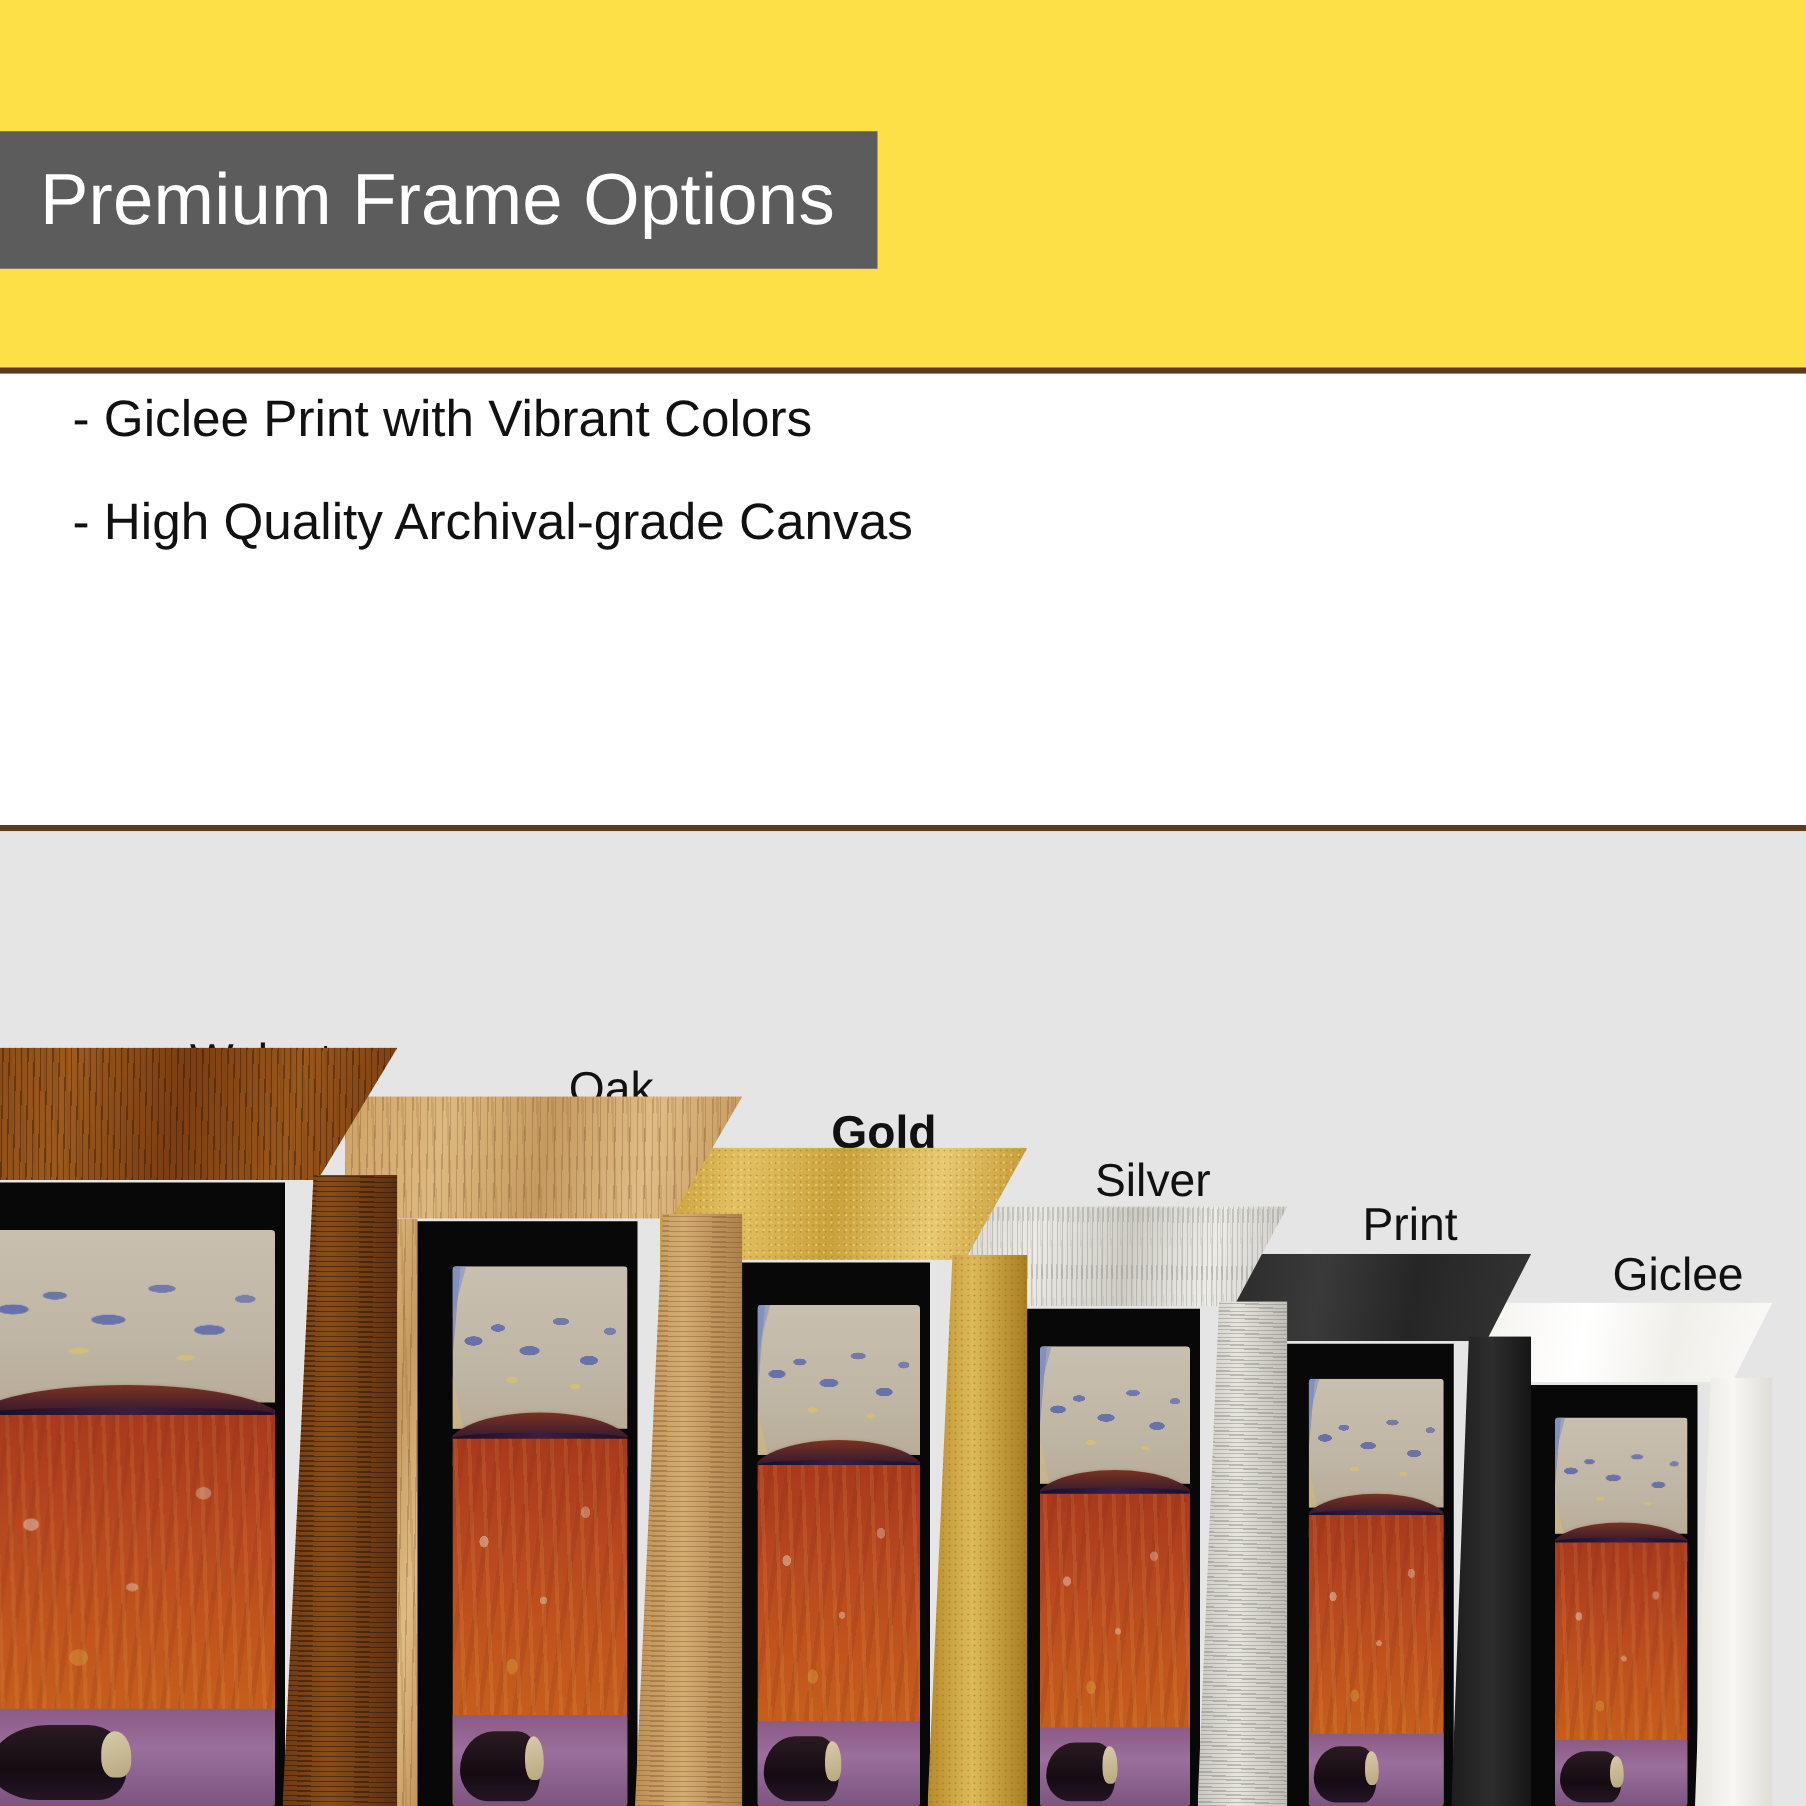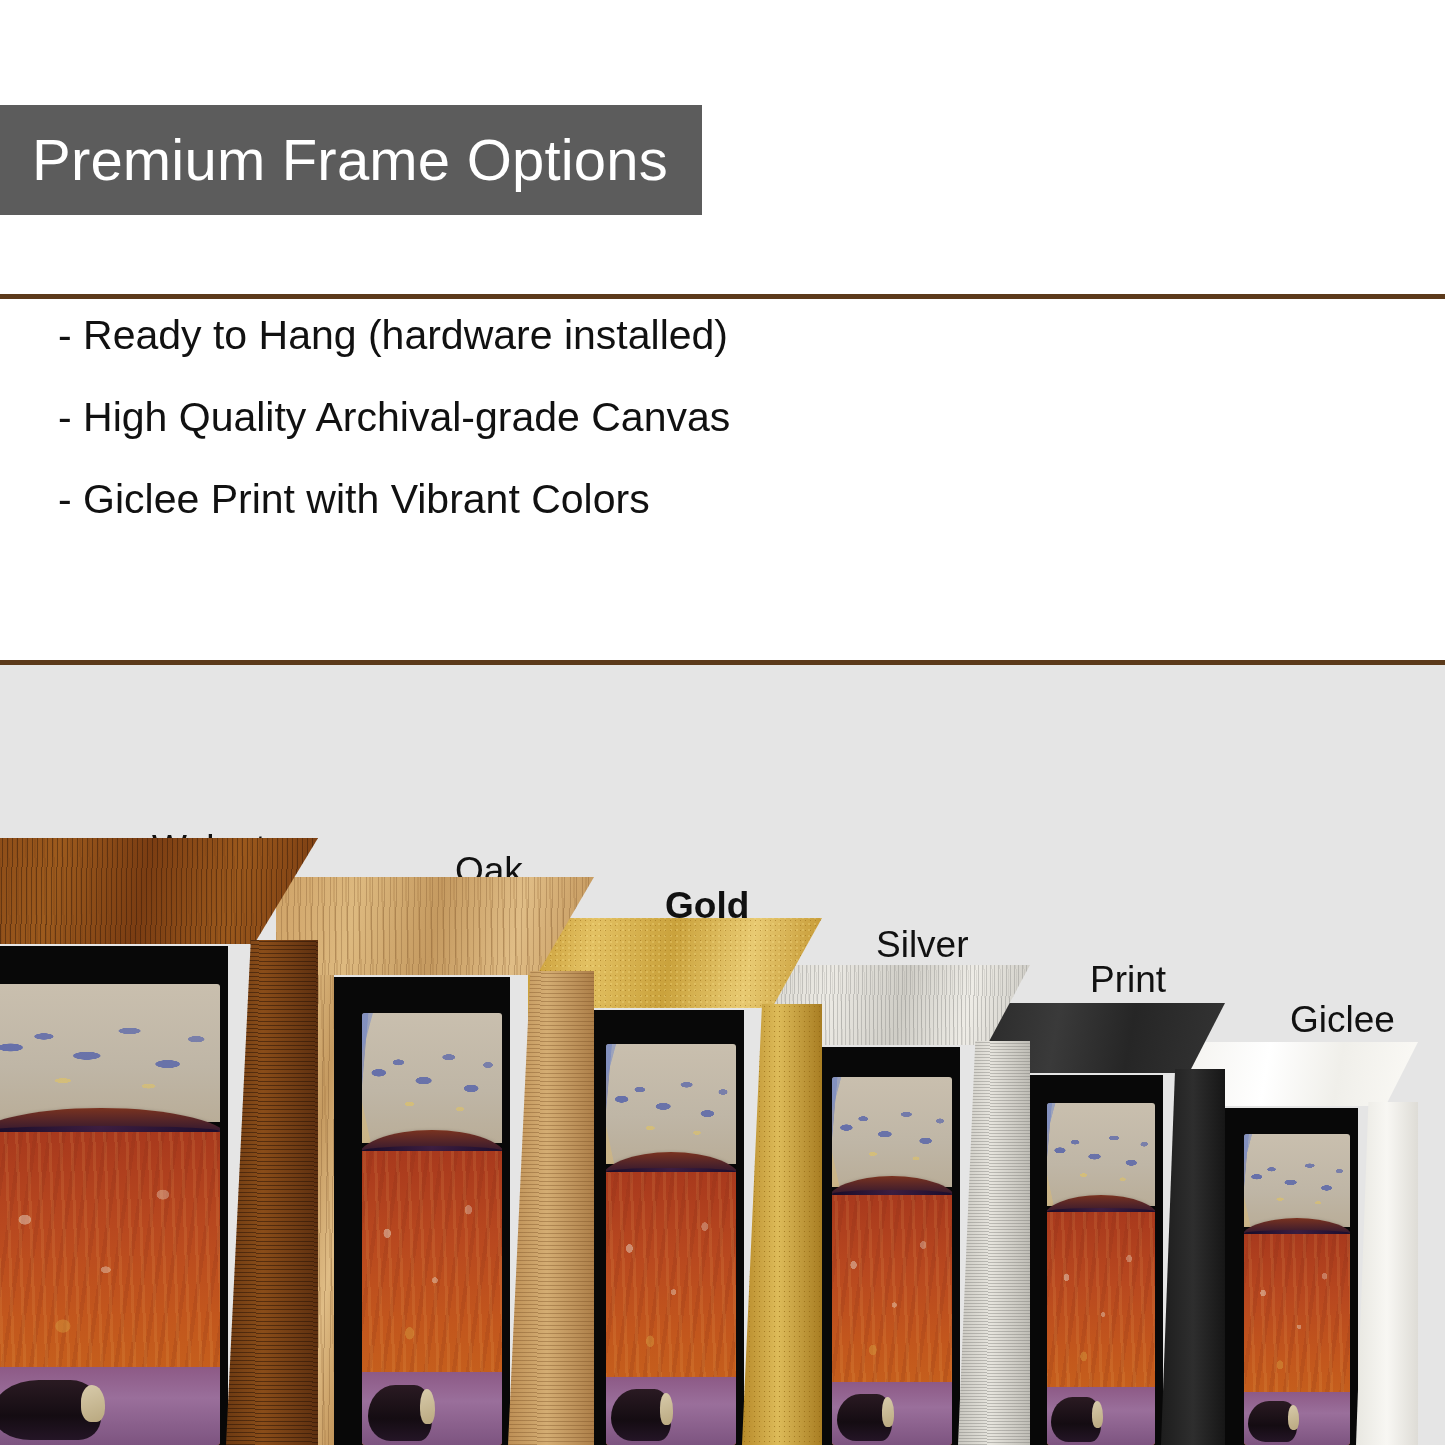--- a/index.html
+++ b/index.html
@@ -6,21 +6,21 @@
   body{
     width:1445px;height:1445px;
     background:#e5e5e5;
     font-family:"Liberation Sans", sans-serif;
     overflow:hidden;
     position:relative;
   }
   #stage{position:absolute;inset:0;overflow:hidden;}
 
   
-  .header-band{position:absolute;left:0;top:0;width:1445px;height:296px;background:#ffffff;}
+  .header-band{position:absolute;left:0;top:0;width:1445px;height:296px;background:#fde047;}
   .title-plate{
     position:absolute;left:0;top:105px;width:702px;height:110px;
     background:#5c5c5c;display:flex;align-items:center;
   }
   .title-text{
     color:#ffffff;font-size:58px;font-weight:400;letter-spacing:.2px;
     padding-left:32px;line-height:1;white-space:nowrap;
     font-family:"Liberation Sans", sans-serif;
   }
 
@@ -175,23 +175,22 @@
   <div class="header-band">
     <div class="title-plate">
       <div class="title-text">Premium Frame Options</div>
     </div>
   </div>
 
   <div class="rule top"></div>
 
   <div class="panel">
     <div class="bullets">
-      <div class="bullet">- Ready to Hang (hardware installed)</div>
+      <div class="bullet">- Giclee Print with Vibrant Colors</div>
       <div class="bullet">- High Quality Archival-grade Canvas</div>
-      <div class="bullet">- Giclee Print with Vibrant Colors</div>
     </div>
   </div>
 
   <div class="rule bottom"></div>
 
   <div class="gallery">
 
     <span class="frame-label" style="left:152px;top:165px;">Walnut</span>
     <span class="frame-label" style="left:455px;top:187px;">Oak</span>
     <span class="frame-label" style="left:665px;top:222px;font-weight:bold;">Gold</span>

